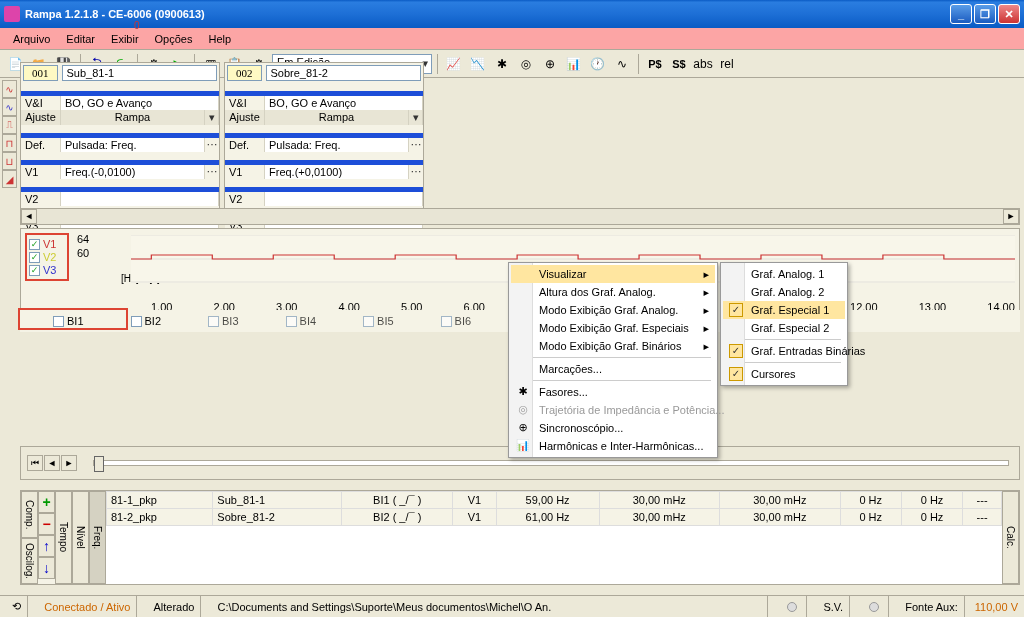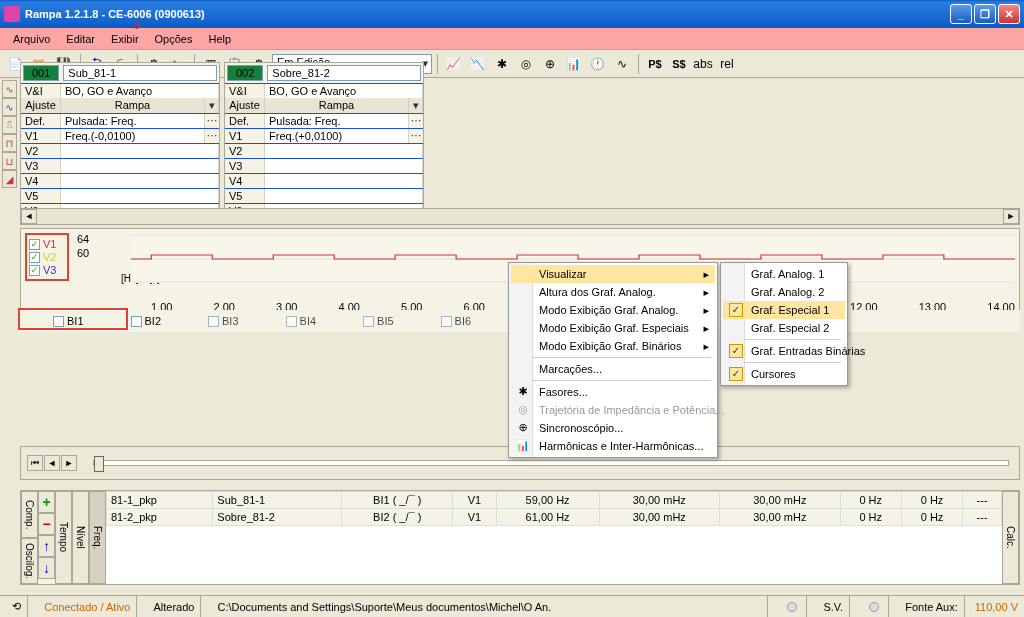--- a/index.html
+++ b/index.html
@@ -16,23 +16,23 @@
 .tbtn { width: 22px; height: 22px; border: 1px solid transparent; display: flex; align-items: center; justify-content: center; cursor: pointer; font-size: 12px; }
 .sep { width: 1px; height: 20px; background: #aca899; margin: 0 3px; }
 .combo { border: 1px solid #7f9db9; background: #fff; height: 20px; padding: 1px 18px 1px 4px; position: relative; min-width: 160px; }
 .combo::after { content: "▾"; position: absolute; right: 3px; top: 2px; color: #333; }
 .sidetabs { position: absolute; left: 2px; top: 80px; width: 15px; display: flex; flex-direction: column; }
 .sidetab { writing-mode: vertical-lr; padding: 4px 1px; border: 1px solid #aca899; background: #ece9d8; font-size: 10px; cursor: pointer; text-align: center; }
 .sidetab.icon-tab { writing-mode: horizontal-tb; height: 18px; display:flex;align-items:center;justify-content:center; }
 .panels { position: absolute; left: 20px; top: 62px; right: 4px; height: 158px; display: flex; gap: 4px; }
 .panel { width: 200px; background: #f5f3e6; border: 1px solid #aca899; }
 .panel-hdr { display: flex; }
-.panel-num { border: 1px solid #7f9db9; background: #15803d; padding: 1px 8px; margin: 2px; }
+.panel-num { border: 1px solid #7f9db9; background: #fef9c3; padding: 1px 8px; margin: 2px; font-family: Liberation Serif, serif; }
 .panel-name { border: 1px solid #7f9db9; background: #fff; padding: 1px 4px; margin: 2px; flex: 1; }
-.panel-row { display: flex; border-top: 1px solid #1d4ed8; }
+.panel-row { display: flex; border-top: 5px solid #1d4ed8; margin-top: 8px; }
 .panel-cell { padding: 1px 4px; border-right: 1px solid #d5d2c2; }
 .panel-cell.lbl { width: 40px; background: #f5f3e6; }
 .panel-cell.val { flex: 1; background: #fff; }
 .panel-subhdr { display:flex; background:#e8e5d5; font-size:10px;}
 .panel-subhdr > div { padding:1px 4px; border-right:1px solid #d5d2c2; text-align:center;}
 .dd-arrow { width: 14px; text-align: center; color: #333; cursor: pointer; }
 .hscroll { position: absolute; left: 20px; right: 4px; top: 208px; height: 17px; background: #e8e5d5; border: 1px solid #aca899; display: flex; align-items: center; }
 .hscroll .arrow { width: 16px; height: 15px; background: #ece9d8; border: 1px solid #aca899; text-align: center; cursor: pointer; font-size:9px; line-height:13px; }
 .hscroll .track { flex: 1; height: 15px; position: relative; }
 .graph-area { position: absolute; left: 20px; right: 4px; top: 228px; height: 100px; background: #f5f3e6; border: 1px solid #aca899; }

